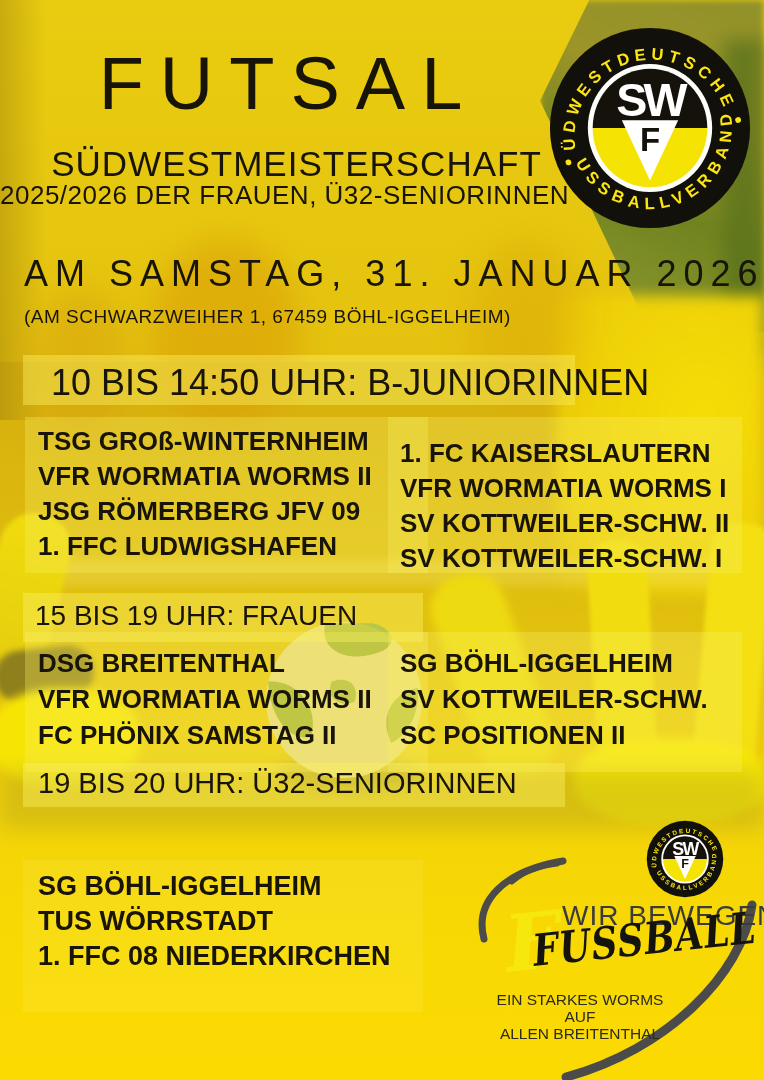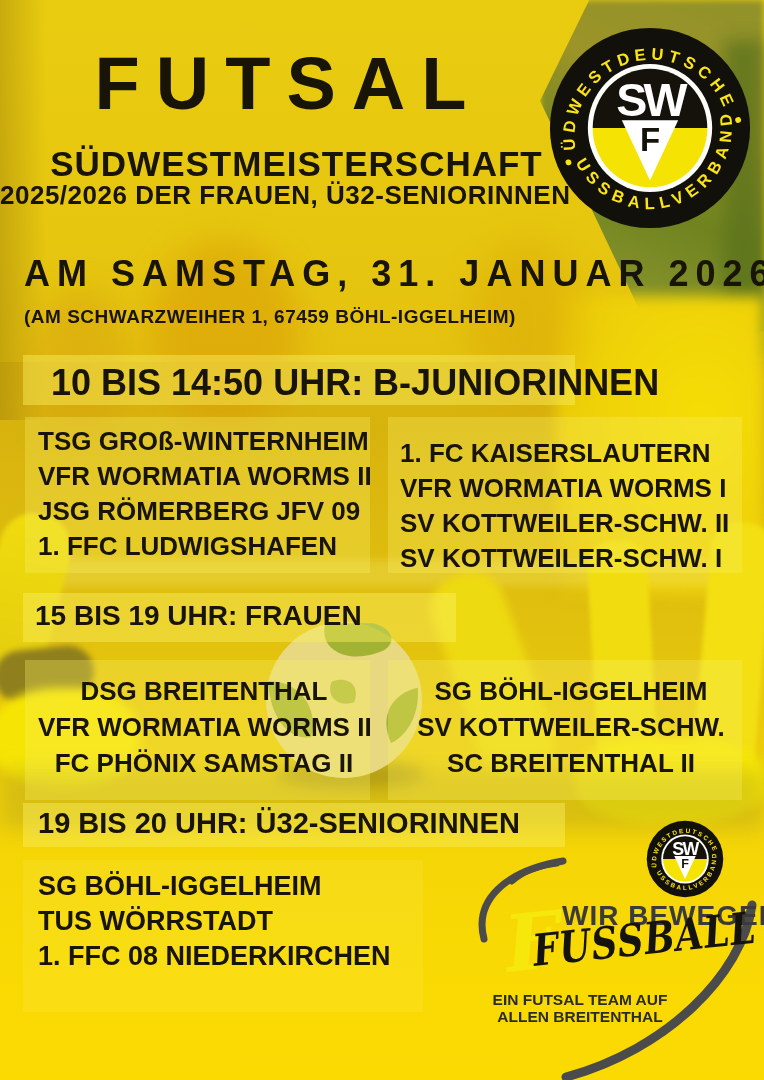--- a/index.html
+++ b/index.html
@@ -28,40 +28,40 @@
   .left-shoe-dark{left:-6px;top:648px;width:100px;height:52px;border-radius:26px;background:#8f7f1d;transform:rotate(-6deg);filter:blur(3px);}
   .left-shoe-bright{left:-10px;top:688px;width:150px;height:100px;border-radius:45%;background:#f6e504;filter:blur(5px);}
   .mid-sock{left:455px;top:570px;width:75px;height:210px;border-radius:32px;background:#eeda10;transform:rotate(-20deg);filter:blur(4px);}
   .right-leg1{left:592px;top:540px;width:60px;height:225px;border-radius:26px;background:#f1dd0f;transform:rotate(-3deg);filter:blur(2px);}
   .right-leg2{left:702px;top:522px;width:62px;height:258px;border-radius:26px;background:#f3df12;transform:rotate(5deg);filter:blur(2px);}
   .right-shoes{left:575px;top:738px;width:190px;height:85px;border-radius:42%;background:#f7e705;filter:blur(5px);}
   .floor-shadow{left:0;top:770px;width:764px;height:60px;background:#aa9b22;opacity:.35;filter:blur(10px);}
   .ball-shadow{left:275px;top:760px;width:150px;height:28px;border-radius:50%;background:#8c7d1e;opacity:.5;filter:blur(8px);}
   .ball{left:262px;top:618px;}
   
-  .txt{position:absolute;color:#181407;font-weight:700;line-height:1;white-space:nowrap;z-index:3;}
+  .txt{position:absolute;color:#181407;font-weight:400;line-height:1;white-space:nowrap;z-index:3;}
   .center-block{left:0;width:545px;text-align:center;}
   .title{top:47px;font-size:74px;letter-spacing:16px;padding-left:16px;}
   .sub1{top:146px;font-size:35px;letter-spacing:1px;margin-left:24px;}
   .sub2{top:182px;font-size:26px;letter-spacing:.5px;}
   .sub3{top:213px;font-size:23px;letter-spacing:.5px;}
   .date{left:24px;top:256px;font-size:36px;letter-spacing:7px;}
   .venue{left:24px;top:307px;font-size:19px;letter-spacing:.5px;}
   .band{position:absolute;background:rgba(250,240,95,.45);z-index:2;}
   .band1{left:23px;top:355px;width:552px;height:50px;}
-  .band2{left:23px;top:593px;width:433px;height:49px;}
-  .band3{left:23px;top:803px;width:542px;height:44px;}
+  .band2{left:23px;top:593px;width:400px;height:49px;}
+  .band3{left:23px;top:763px;width:542px;height:44px;}
   .band .txt{position:static;display:block;}
   .band1 .txt{padding:10px 0 0 28px;font-size:36px;}
   .band2 .txt{padding:9px 0 0 12px;font-size:28px;}
   .band3 .txt{padding:6px 0 0 15px;font-size:29px;}
   .teambox{position:absolute;background:rgba(248,238,100,.32);z-index:2;}
   .b1{top:417px;height:156px;}
-  .b2{top:660px;height:140px;text-align:center;}
-  .colL{left:25px;width:345px;}
+  .b2{top:632px;height:140px;}
+  .colL{left:25px;width:403px;}
   .colR{left:388px;width:354px;}
   .b1.colL{padding:7px 0 0 13px;box-sizing:border-box;}
   .b1.colR{padding:19px 0 0 12px;box-sizing:border-box;}
   .b2.colL{padding:13px 0 0 13px;box-sizing:border-box;}
   .b2.colR{padding:13px 0 0 12px;box-sizing:border-box;}
   .teambox .team{font-size:26px;font-weight:700;color:#181407;line-height:35px;white-space:nowrap;}
   .b2 .team{line-height:36px;}
   .box3{left:23px;top:860px;width:400px;height:152px;background:rgba(250,240,95,.18);z-index:2;}
   .teams3{left:38px;top:869px;z-index:3;}
   .teams3 .team{font-size:27px;font-weight:700;color:#181407;line-height:35px;white-space:nowrap;}
@@ -160,21 +160,21 @@
     <div class="txt">15 BIS 19 UHR: FRAUEN</div>
   </div>
   <div class="teambox b2 colL">
     <div class="team">DSG BREITENTHAL</div>
     <div class="team">VFR WORMATIA WORMS II</div>
     <div class="team">FC PHÖNIX SAMSTAG II</div>
   </div>
   <div class="teambox b2 colR">
     <div class="team">SG BÖHL-IGGELHEIM</div>
     <div class="team">SV KOTTWEILER-SCHW.</div>
-    <div class="team">SC BREITENTHAL II</div>
+    <div class="team">SC POSITIONEN II</div>
   </div>
 
   <div class="band band3">
     <div class="txt">19 BIS 20 UHR: Ü32-SENIORINNEN</div>
   </div>
   <div class="abs box3"></div>
   <div class="abs teams3">
     <div class="team">SG BÖHL-IGGELHEIM</div>
     <div class="team">TUS WÖRRSTADT</div>
     <div class="team">1. FFC 08 NIEDERKIRCHEN</div>
@@ -208,17 +208,17 @@
     </g>
     <text y="-12" text-anchor="middle" font-size="48" font-weight="800" fill="#ffffff" letter-spacing="-4">SW</text>
     <path d="M -29,-8 L 29,-8 L 0,54 Z" fill="#ffffff"></path>
     <text y="24" text-anchor="middle" font-size="34" font-weight="800" fill="#14120b">F</text>
   </svg>
 
   <div class="txt wir">WIR BEWEGEN</div>
   <div class="txt fmark">F</div>
   <div class="txt fussball">FUSSBALL</div>
   <div class="txt tagline">
-    <div>EIN FUTSAL TEAM AUF</div>
+    <div>EIN STARKES WORMS AUF</div>
     <div>ALLEN BREITENTHAL</div>
   </div>
 
 </div>
 
 </body></html>

